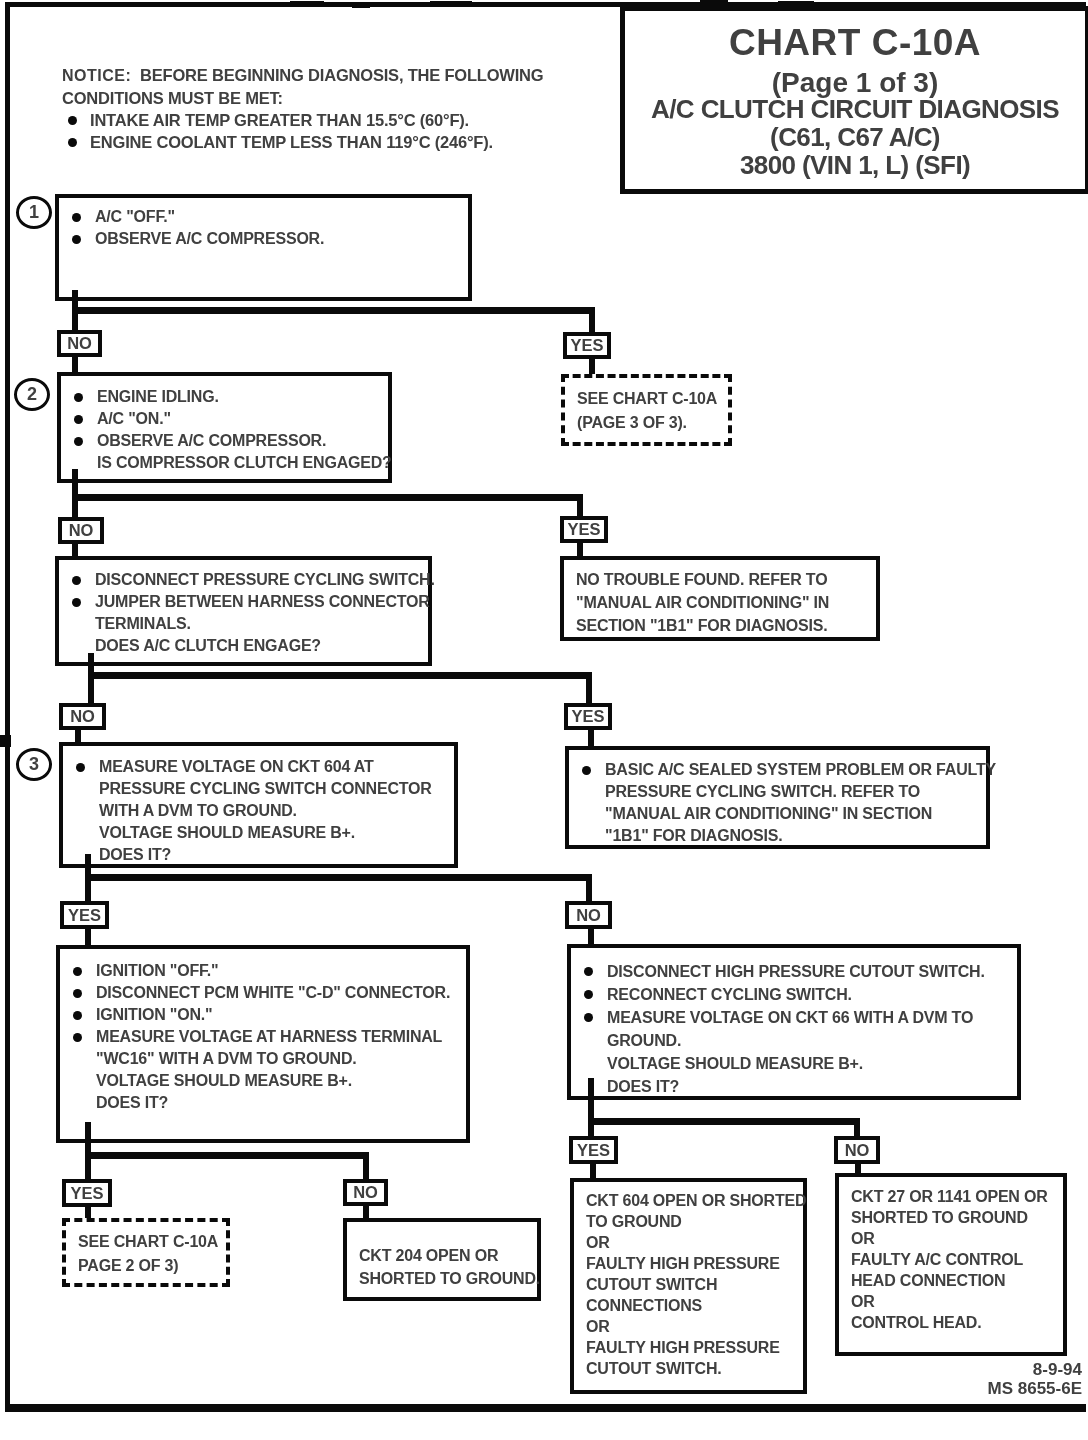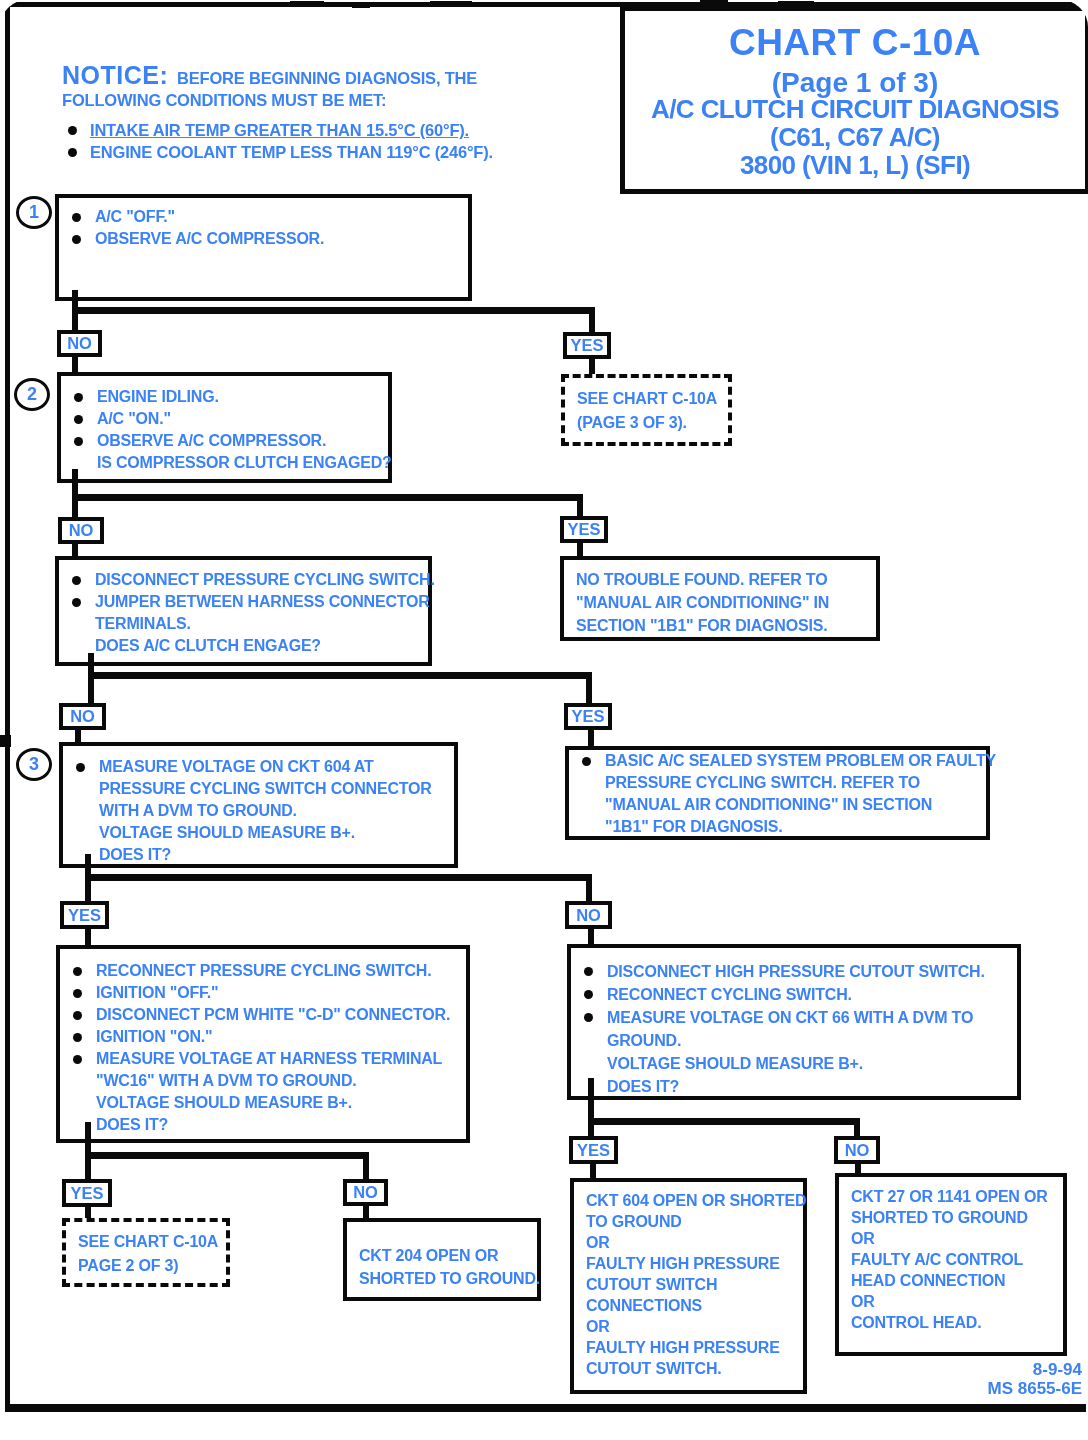--- a/index.html
+++ b/index.html
@@ -1,18 +1,18 @@
 <!DOCTYPE html>
 <html><head>
 <meta charset="utf-8">
 <style>
   html,body{margin:0;padding:0;background:#fff;}
   .page{
     position:relative;width:1088px;height:1440px;background:#fff;overflow:hidden;
-    font-family:"Liberation Sans",sans-serif;font-weight:700;color:#3b82f6;border-radius:27px;
+    font-family:"Liberation Sans",sans-serif;font-weight:700;color:#404040;
     -webkit-font-smoothing:antialiased;
   }
   .cline{position:absolute;background:#0a0a0a;}
   .artifact{position:absolute;background:#0a0a0a;}
   
   .node{
     position:absolute;border:4px solid #0a0a0a;background:#fff;
     font-size:16px;line-height:22px;letter-spacing:-0.2px;
   }
   .node.dashed{border-style:dashed;}
@@ -33,21 +33,21 @@
   
   .titlebox{
     position:absolute;left:620px;top:6px;width:460px;height:178px;
     border:5px solid #0a0a0a;background:#fff;text-align:center;
   }
   .t-main{margin-top:12px;font-size:37px;line-height:40px;letter-spacing:0.5px;}
   .t-page{margin-top:8px;font-size:28px;line-height:24px;}
   .t-sub{font-size:26px;line-height:28px;letter-spacing:-0.6px;}
   
   .notice{position:absolute;left:62px;top:64px;width:505px;font-size:16.5px;line-height:22px;letter-spacing:-0.2px;}
-  .notice-label{font-size:25px;letter-spacing:0.5px;text-align:center;}
+  .notice-label{font-size:16px;letter-spacing:0.5px;text-align:center;}
   .n-item{position:relative;padding-left:28px;white-space:nowrap;}
   .n-item .dot{left:6px;top:7px;}
   
   .footer{position:absolute;right:6px;top:1360px;width:220px;text-align:right;font-size:17px;line-height:19px;}
 </style>
 </head>
 <body>
 
 <div class="page">
 
@@ -65,21 +65,21 @@
   <div class="titlebox">
     <div class="t-main">CHART C-10A</div>
     <div class="t-page">(Page 1 of 3)</div>
     <div class="t-sub">A/C CLUTCH CIRCUIT DIAGNOSIS</div>
     <div class="t-sub">(C61, C67 A/C)</div>
     <div class="t-sub">3800  (VIN 1, L)  (SFI)</div>
   </div>
 
   <div class="notice">
     <div><span class="notice-label">NOTICE:</span>&nbsp;&nbsp;<span>BEFORE BEGINNING DIAGNOSIS, THE FOLLOWING CONDITIONS MUST BE MET:</span></div>
-    <div class="n-item" style="margin-top:8px;text-decoration:underline;"><span class="dot"></span><span>INTAKE AIR TEMP GREATER THAN 15.5°C (60°F).</span></div>
+    <div class="n-item" style="margin-top:0;"><span class="dot"></span><span>INTAKE AIR TEMP GREATER THAN 15.5°C (60°F).</span></div>
     <div class="n-item"><span class="dot"></span><span>ENGINE COOLANT TEMP LESS THAN 119°C (246°F).</span></div>
   </div>
 
   <div class="circ" style="left:16px;top:196px;">
       <span>1</span>
     </div>
   <div class="node" style="left:55px;top:194px;width:409px;height:91px;padding-top:8px;">
     <div class="ln"><span class="dot"></span><span>A/C "OFF."</span></div>
     <div class="ln"><span class="dot"></span><span>OBSERVE A/C COMPRESSOR.</span></div>
   </div>
@@ -152,42 +152,41 @@
   <div class="circ" style="left:16px;top:748px;">
       <span>3</span>
     </div>
   <div class="node" style="left:59px;top:742px;width:391px;height:108px;padding-top:10px;">
     <div class="ln"><span class="dot"></span><span>MEASURE VOLTAGE ON CKT 604 AT</span></div>
     <div class="ln"><span>PRESSURE CYCLING SWITCH  CONNECTOR</span></div>
     <div class="ln"><span>WITH A DVM TO GROUND.</span></div>
     <div class="ln"><span>VOLTAGE SHOULD MEASURE B+.</span></div>
     <div class="ln"><span>DOES IT?</span></div>
   </div>
-  <div class="node" style="left:565px;top:746px;width:417px;height:86px;line-height:22px;">
+  <div class="node" style="left:565px;top:746px;width:417px;height:86px;padding-top:9px;line-height:22px;">
     <div class="ln"><span class="dot"></span><span>BASIC A/C SEALED SYSTEM PROBLEM OR FAULTY</span></div>
     <div class="ln"><span>PRESSURE CYCLING SWITCH.  REFER TO</span></div>
     <div class="ln"><span>"MANUAL AIR CONDITIONING" IN SECTION</span></div>
     <div class="ln"><span>"1B1" FOR DIAGNOSIS.</span></div>
   </div>
 
   <div class="cline" style="left:85px;top:854px;width:6px;height:23px;"></div>
   <div class="cline" style="left:85px;top:874px;width:507px;height:7px;"></div>
   <div class="cline" style="left:85px;top:881px;width:6px;height:22px;"></div>
   <div class="cline" style="left:586px;top:881px;width:6px;height:22px;"></div>
   <div class="tag" style="left:60px;top:901px;width:41px;height:20px;">
       <span>YES</span>
     </div>
   <div class="tag" style="left:565px;top:901px;width:39px;height:20px;">
       <span>NO</span>
     </div>
   <div class="cline" style="left:85px;top:929px;width:6px;height:17px;"></div>
   <div class="cline" style="left:588px;top:929px;width:6px;height:15px;"></div>
 
   <div class="node" style="left:56px;top:945px;width:406px;height:179px;padding-top:11px;">
-    <div class="ln"><span class="dot"></span><span>RECONNECT PRESSURE CYCLING SWITCH.</span></div>
     <div class="ln"><span class="dot"></span><span>IGNITION "OFF."</span></div>
     <div class="ln"><span class="dot"></span><span>DISCONNECT PCM WHITE "C-D" CONNECTOR.</span></div>
     <div class="ln"><span class="dot"></span><span>IGNITION "ON."</span></div>
     <div class="ln"><span class="dot"></span><span>MEASURE VOLTAGE AT HARNESS TERMINAL</span></div>
     <div class="ln"><span>"WC16" WITH A DVM TO GROUND.</span></div>
     <div class="ln"><span>VOLTAGE SHOULD MEASURE B+.</span></div>
     <div class="ln"><span>DOES IT?</span></div>
   </div>
   <div class="node" style="left:567px;top:944px;width:446px;height:136px;padding-top:12px;line-height:23px;">
     <div class="ln"><span class="dot"></span><span>DISCONNECT HIGH PRESSURE CUTOUT SWITCH.</span></div>

